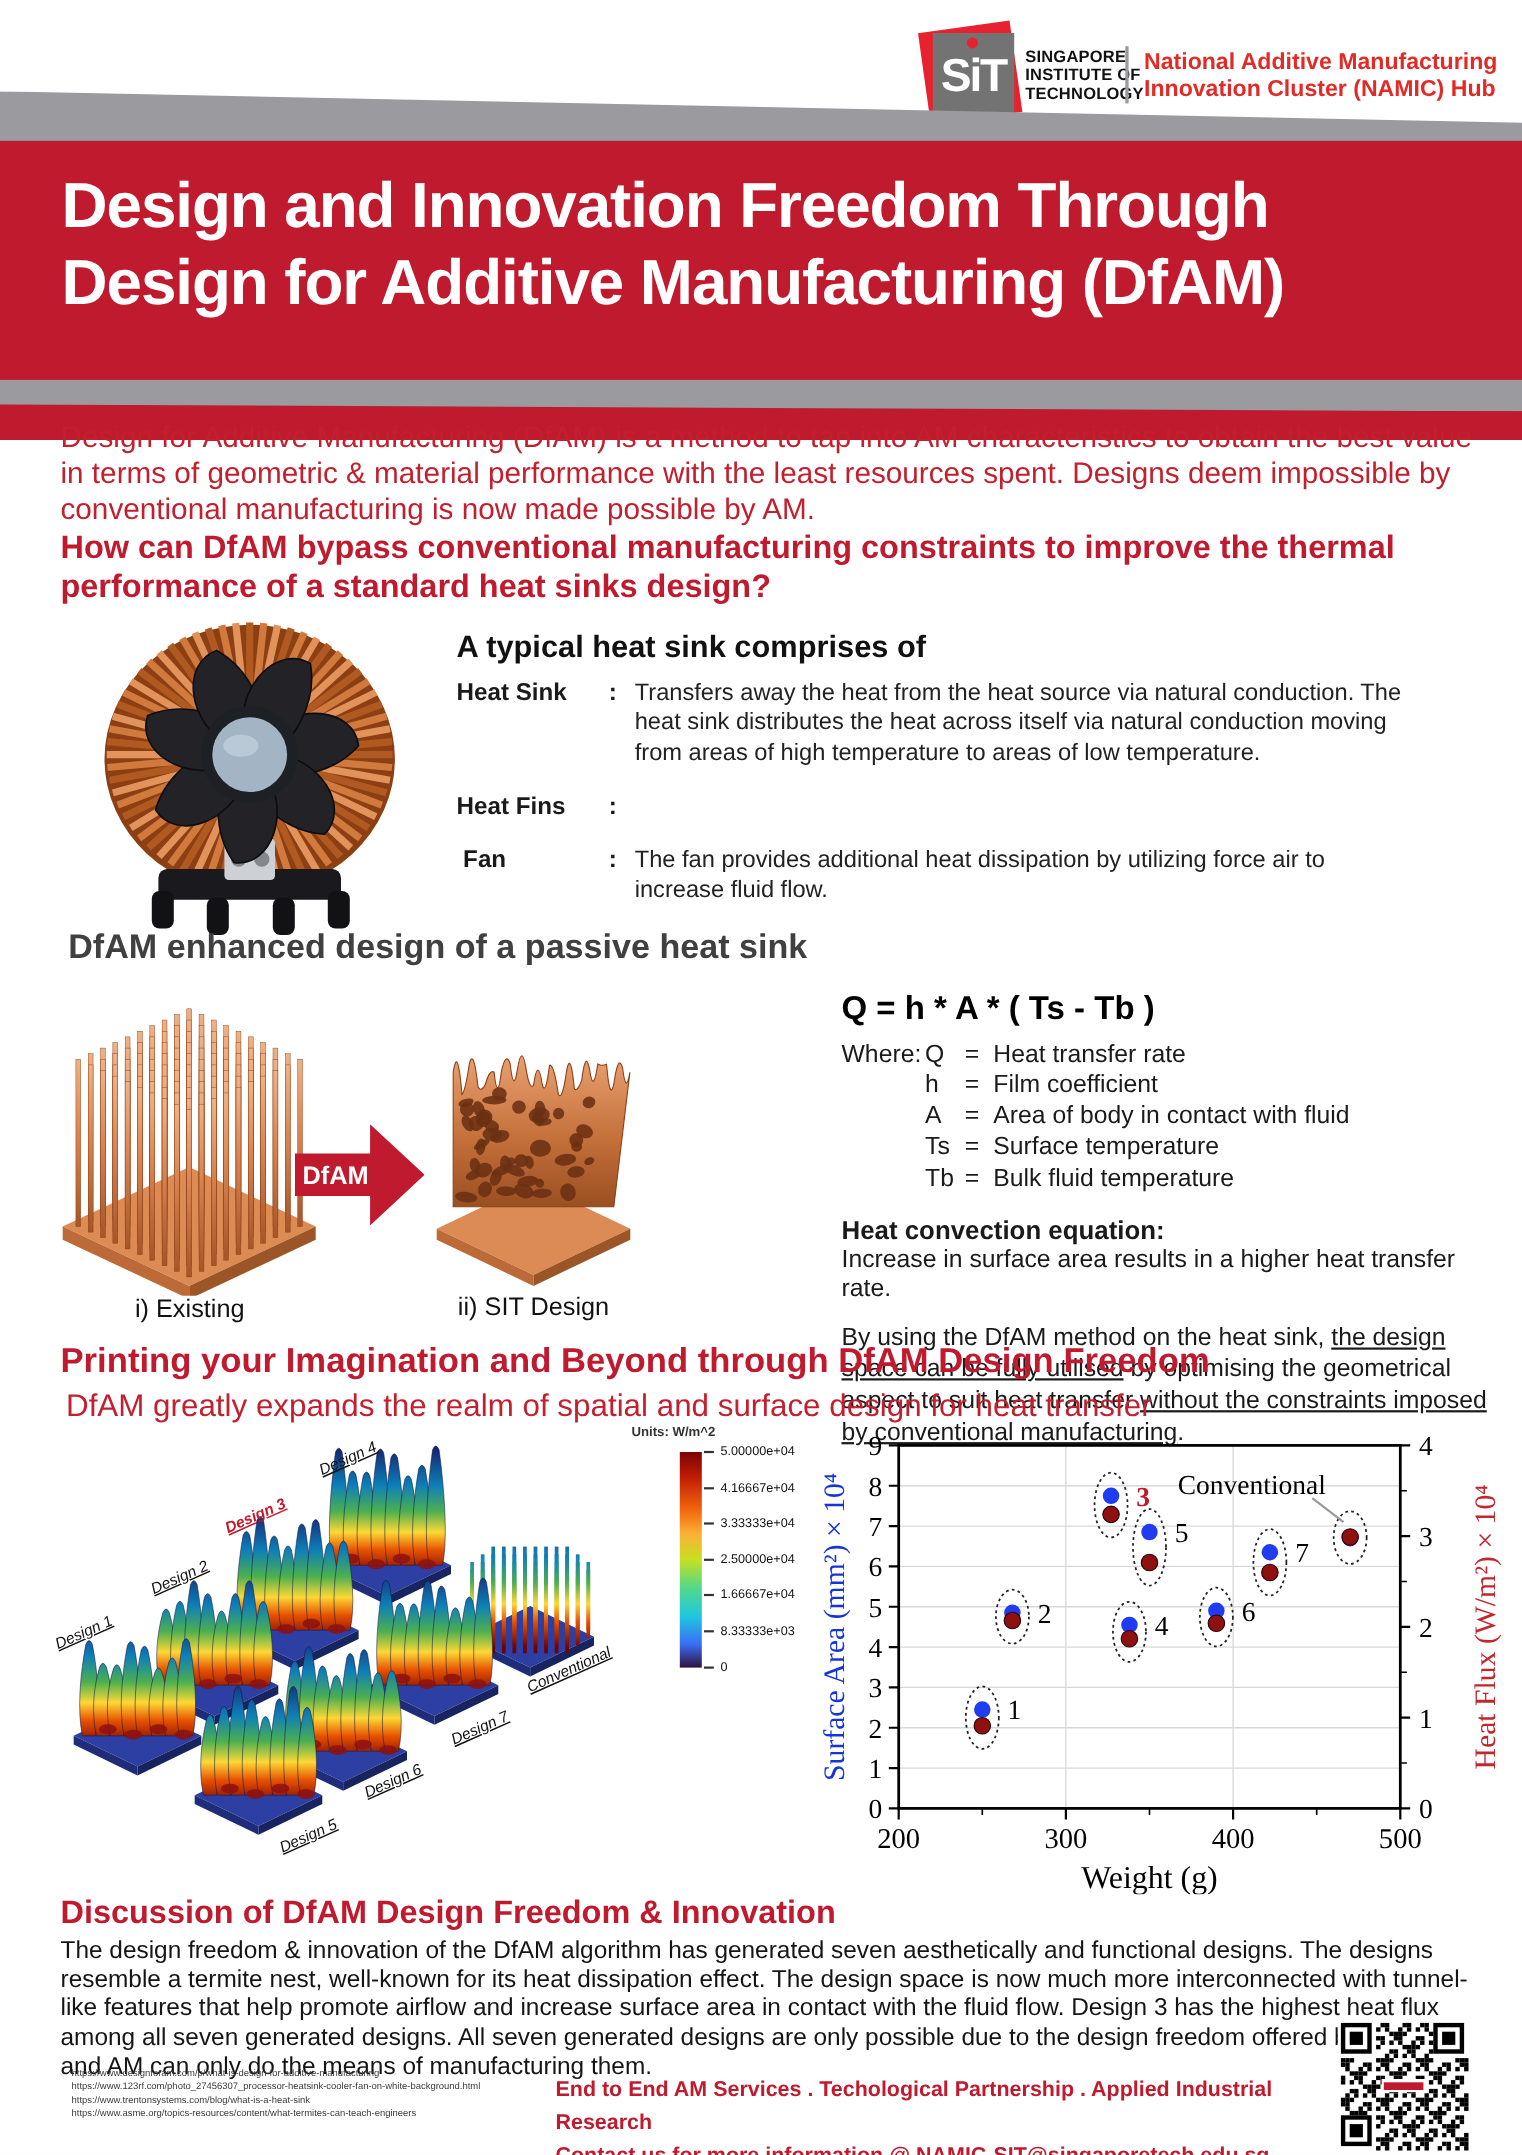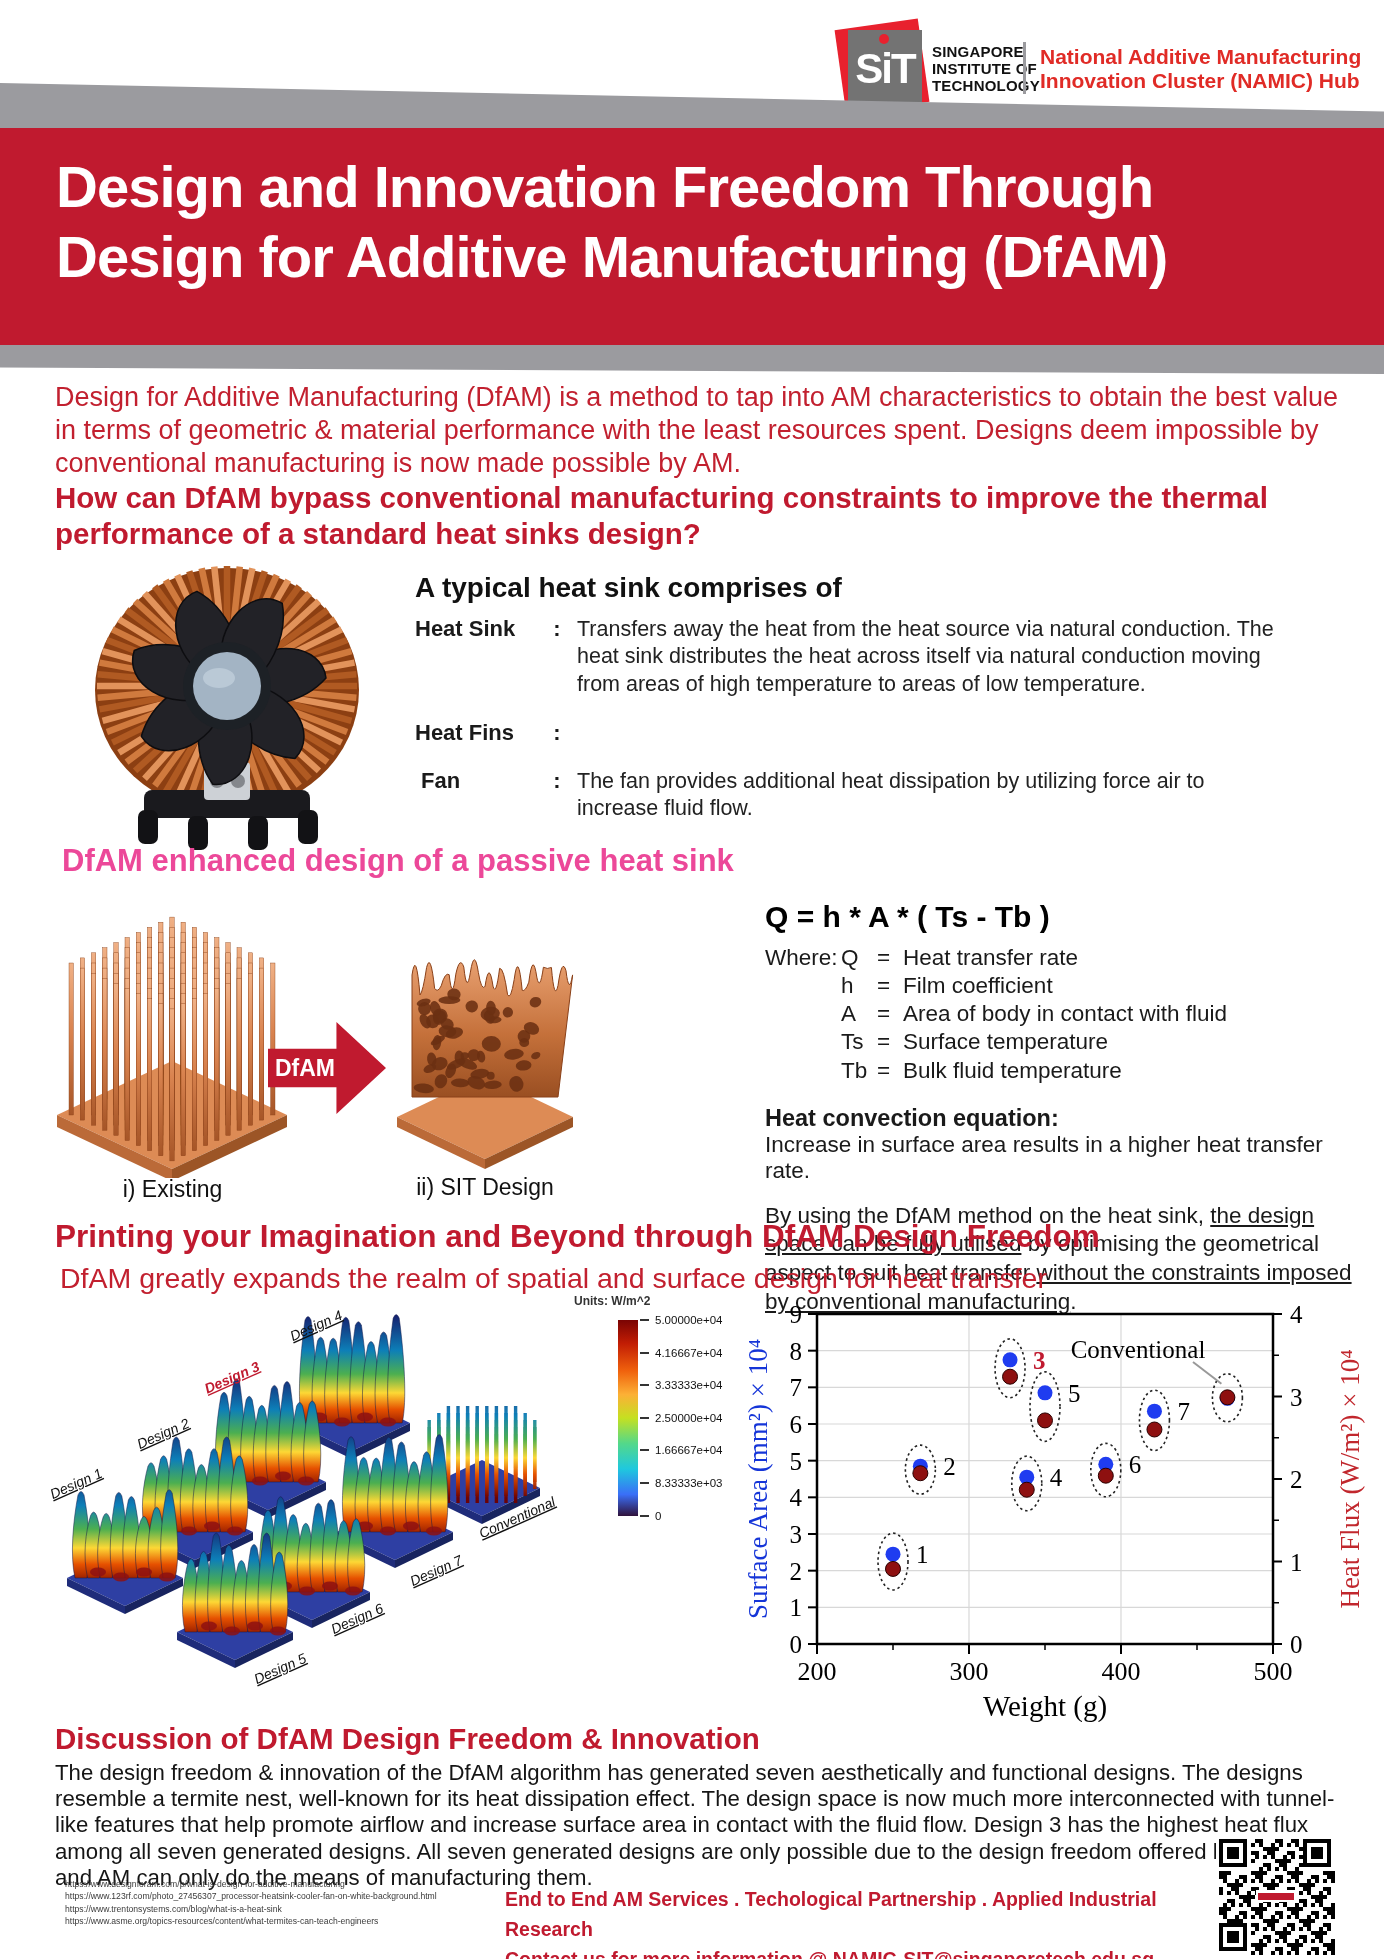--- a/index.html
+++ b/index.html
@@ -10,36 +10,36 @@
   .sit-red-sq{left:840px;top:24px;width:84px;height:84px;background:#e8212e;transform:rotate(-8deg);}
   .sit-black-sq{left:848px;top:30px;width:74px;height:78px;background:#737373;display:flex;align-items:center;justify-content:center;}
   .sit-logo-word{color:#fff;font-weight:bold;font-size:42px;letter-spacing:-2px;position:relative;}
   .sit-idot{position:absolute;left:31px;top:4px;width:10px;height:10px;border-radius:50%;background:#e8212e;}
   .sit-name{left:932px;top:44px;font-size:15px;font-weight:800;line-height:1.12;color:#111;letter-spacing:.2px;}
   .hdr-divider{left:1023px;top:42px;width:2.5px;height:52px;background:#9b9b9f;}
   .namic{left:1040px;top:45px;font-size:21px;line-height:1.12;color:#e02b26;font-weight:600;}
   
   .gray-top{left:0;top:83px;width:1384px;height:46px;background:#9b9b9f;
             clip-path:polygon(0 0,100% 62%,100% 100%,0 100%);}
-  .banner{left:0;top:128px;width:1384px;height:217px;background:#c01a2f;}
+  .banner{left:0;top:128px;width:1384px;height:272px;background:#c01a2f;}
   .banner h1{margin:0;padding:24px 0 0 56px;color:#fff;font-size:58px;font-weight:700;line-height:1.2;letter-spacing:-1px;}
   .gray-bottom{left:0;top:345px;width:1384px;height:29px;background:#9b9b9f;
                clip-path:polygon(0 0,100% 0,100% 100%,0 78%);}
   
   .intro{left:55px;top:381px;width:1300px;font-size:27px;line-height:1.23;color:#c2202f;}
   .question{left:55px;top:480px;width:1270px;font-size:29.5px;line-height:1.22;font-weight:700;color:#c01a2f;}
   
   .typical{left:415px;top:572px;width:930px;}
   .typical h3{margin:0 0 12px 0;font-size:28px;font-weight:800;color:#111;}
   .def-row{display:grid;grid-template-columns:122px 40px 1fr;margin-bottom:22px;}
   .def-term{font-size:22px;font-weight:800;}
   .def-colon{font-size:22px;font-weight:800;text-align:center;}
   .def-desc{font-size:21.5px;line-height:1.27;color:#222;max-width:710px;}
   
-  .dfam-heading{left:62px;top:843px;font-size:31px;font-weight:800;color:#ec4899;}
+  .dfam-heading{left:62px;top:843px;font-size:31px;font-weight:800;color:#404040;}
   .caption{font-size:23px;color:#111;text-align:center;}
   .arrow{left:268px;top:1022px;width:118px;height:92px;background:#c01a2f;
          clip-path:polygon(0 29%,58% 29%,58% 0,100% 50%,58% 100%,58% 71%,0 71%);
          display:flex;align-items:center;}
   .arrow span{color:#fff;font-weight:800;font-size:23px;padding-left:6px;width:62px;text-align:center;}
   .eq-block{left:765px;top:900px;width:590px;}
   .eq-title{font-size:30px;font-weight:800;margin:0 0 10px 0;color:#000;}
   .eq-grid{display:grid;grid-template-columns:76px 36px 26px 1fr;font-size:22.5px;line-height:1.25;color:#1a1a1a;}
   .eq-grid span{display:block;}
   .conv-head{font-size:23.5px;font-weight:800;margin:20px 0 2px 0;}

